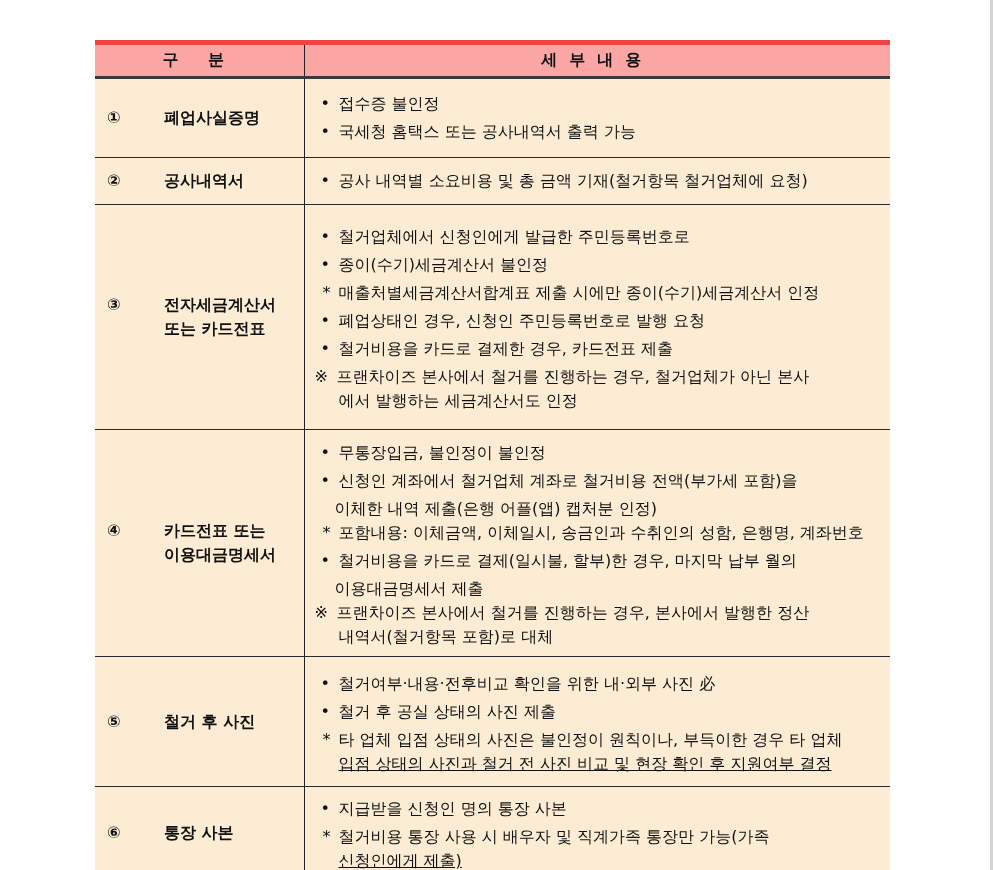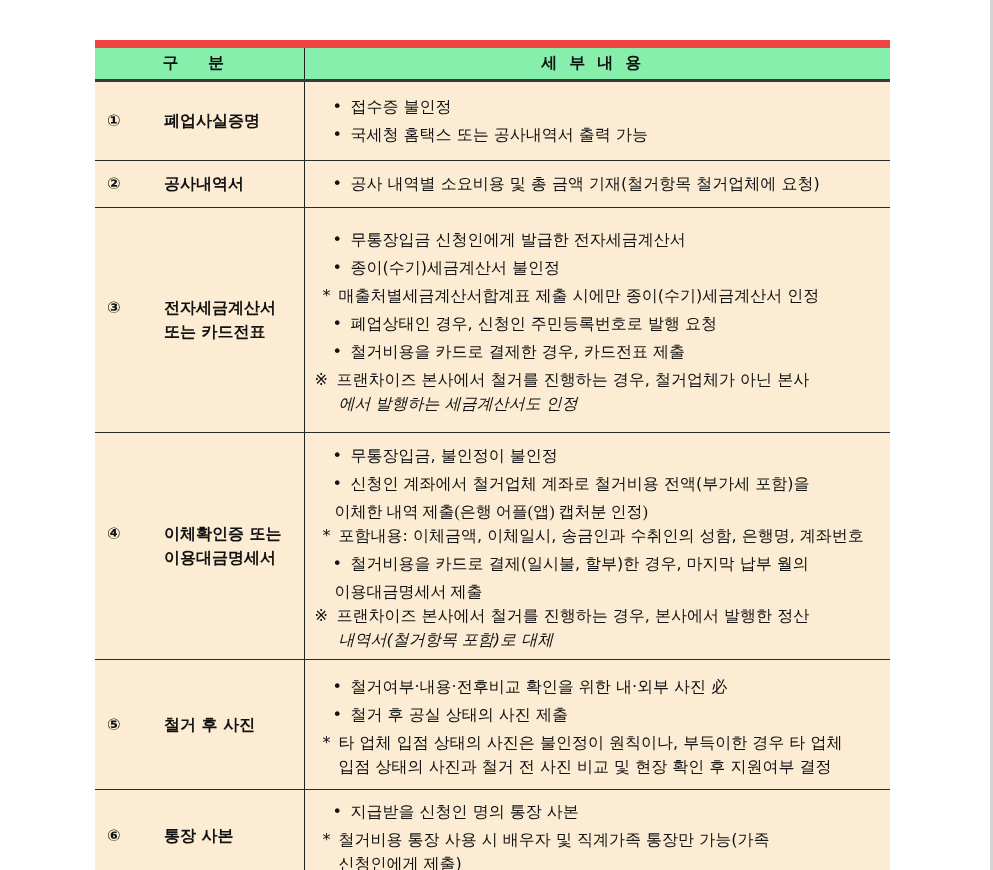--- a/index.html
+++ b/index.html
@@ -15,45 +15,45 @@
     .title {
       position: absolute; top: 2px; left: 0; width: 993px; text-align: center;
       font-size: 19px; font-weight: bold; letter-spacing: 0.5px; margin-top: 39px;
     }
     .title .u { text-decoration: underline; text-underline-offset: 3px; }
     table.doc {
       position: absolute; left: 95px; top: 40px; width: 795px;
       border-collapse: collapse; table-layout: fixed;
     }
     table.doc th {
-      background: #86efac; height: 31px; font-size: 16px; font-weight: bold;
-      border-top: 8px solid #ef4444; border-bottom: 3px solid #3a3a3a;
+      background: #fca5a5; height: 31px; font-size: 16px; font-weight: bold;
+      border-top: 5px solid #ef4444; border-bottom: 3px solid #3a3a3a;
       letter-spacing: 12px; padding: 0;
     }
     table.doc th.c1 { border-right: 1.5px solid #222; }
     table.doc td {
       background: #fbecd3; border-bottom: 1.5px solid #2a2a2a;
       vertical-align: middle; padding: 0;
     }
     table.doc td.c1 {
       border-right: 1.5px solid #222; font-weight: bold; font-size: 16px;
       padding-left: 12px; line-height: 24px;
     }
     .c1 .num { display: inline-block; width: 24px; }
     .c1 .lbl-wrap { display: inline-block; vertical-align: top; margin-left: 33px; }
     .c2 { padding: 6px 8px 6px 10px !important; font-size: 16px; }
     .line { display: block; line-height: 24px; white-space: nowrap; }
     .bullet .mk { display: inline-block; width: 18px; text-align: left; padding-left: 2px; }
-    .bullet { margin: 4px 16px; }
+    .bullet { margin: 4px 4px; }
     .star { padding-left: 8px; }
     .star .mk { display: inline-block; width: 16px; }
-    .cont { padding-left: 20px; font-family: Liberation Serif, serif; }
-    .contstar { padding-left: 24px; }
+    .cont { padding-left: 20px; }
+    .contstar { padding-left: 24px; text-decoration: underline; }
     .ref .mk { display: inline-block; width: 22px; }
-    .refcont { padding-left: 24px; font-style: italic; }
+    .refcont { padding-left: 24px; }
     tr.last td { border-bottom: none; }
   </style>
 </head>
 <body>
 
 <div class="scroll-edge"></div>
 
 <div class="title">
   <span>&lt; </span><span class="u">점포철거비 정산(2차) 서류</span><span> &gt;</span>
 </div>
@@ -79,31 +79,31 @@
       </tr>
       <tr style="height: 47px;">
         <td class="c1"><span class="num">②</span><span class="lbl-wrap"><span class="line">공사내역서</span></span></td>
         <td class="c2">
           <span class="line bullet"><span class="mk">•</span><span>공사 내역별 소요비용 및 총 금액 기재(철거항목 철거업체에 요청)</span></span>
         </td>
       </tr>
       <tr style="height: 225px;">
         <td class="c1"><span class="num">③</span><span class="lbl-wrap"><span class="line">전자세금계산서</span><span class="line">또는 카드전표</span></span></td>
         <td class="c2">
-          <span class="line bullet"><span class="mk">•</span><span>무통장입금 신청인에게 발급한 전자세금계산서</span></span>
+          <span class="line bullet"><span class="mk">•</span><span>철거업체에서 신청인에게 발급한 주민등록번호로</span></span>
           <span class="line bullet"><span class="mk">•</span><span>종이(수기)세금계산서 불인정</span></span>
           <span class="line star"><span class="mk">*</span><span>매출처별세금계산서합계표 제출 시에만 종이(수기)세금계산서 인정</span></span>
           <span class="line bullet"><span class="mk">•</span><span>폐업상태인 경우, 신청인 주민등록번호로 발행 요청</span></span>
           <span class="line bullet"><span class="mk">•</span><span>철거비용을 카드로 결제한 경우, 카드전표 제출</span></span>
           <span class="line ref"><span class="mk">※</span><span>프랜차이즈 본사에서 철거를 진행하는 경우, 철거업체가 아닌 본사</span></span>
           <span class="line refcont"><span>에서 발행하는 세금계산서도 인정</span></span>
         </td>
       </tr>
       <tr style="height: 227px;">
-        <td class="c1"><span class="num">④</span><span class="lbl-wrap"><span class="line">이체확인증 또는</span><span class="line">이용대금명세서</span></span></td>
+        <td class="c1"><span class="num">④</span><span class="lbl-wrap"><span class="line">카드전표 또는</span><span class="line">이용대금명세서</span></span></td>
         <td class="c2">
           <span class="line bullet"><span class="mk">•</span><span>무통장입금, 불인정이 불인정</span></span>
           <span class="line bullet"><span class="mk">•</span><span>신청인 계좌에서 철거업체 계좌로 철거비용 전액(부가세 포함)을</span></span>
           <span class="line cont"><span>이체한 내역 제출(은행 어플(앱) 캡처분 인정)</span></span>
           <span class="line star"><span class="mk">*</span><span>포함내용: 이체금액, 이체일시, 송금인과 수취인의 성함, 은행명, 계좌번호</span></span>
           <span class="line bullet"><span class="mk">•</span><span>철거비용을 카드로 결제(일시불, 할부)한 경우, 마지막 납부 월의</span></span>
           <span class="line cont"><span>이용대금명세서 제출</span></span>
           <span class="line ref"><span class="mk">※</span><span>프랜차이즈 본사에서 철거를 진행하는 경우, 본사에서 발행한 정산</span></span>
           <span class="line refcont"><span>내역서(철거항목 포함)로 대체</span></span>
         </td>

